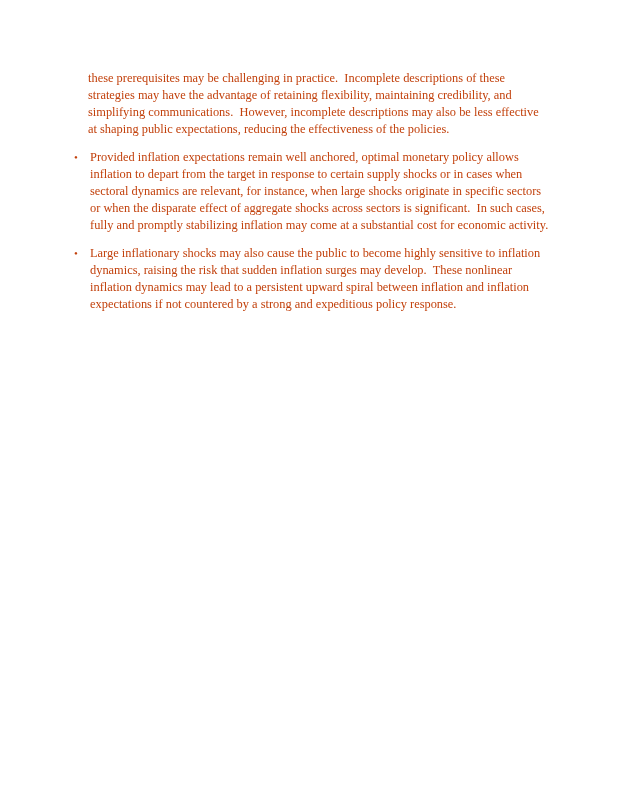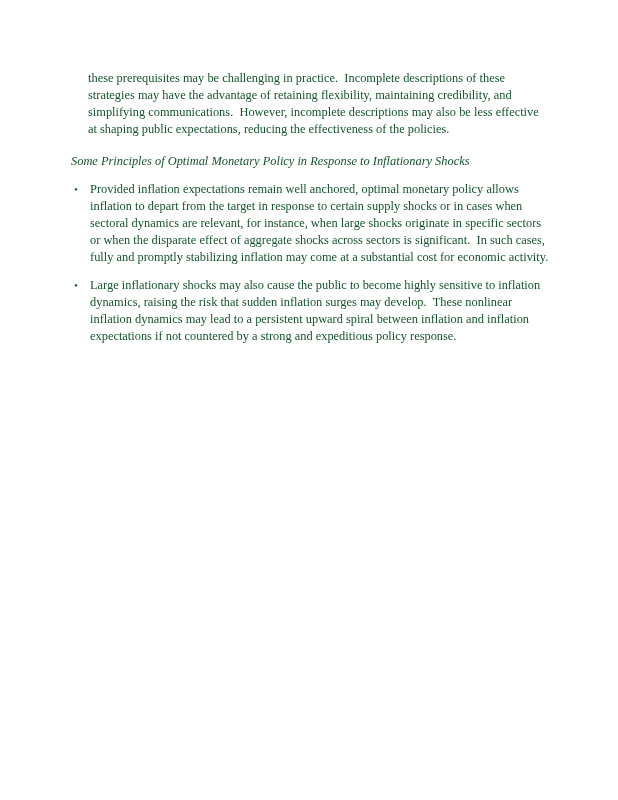--- a/index.html
+++ b/index.html
@@ -7,21 +7,21 @@
     padding: 0;
     background: #ffffff;
   }
   .page {
     position: relative;
     width: 618px;
     height: 604px;
     background: #ffffff;
     overflow: hidden;
     font-family: "Liberation Serif", "DejaVu Serif", serif;
-    color: #14532d;
+    color: #c2410c;
     font-size: 12.4px;
     line-height: 17px;
   }
   .content {
     position: absolute;
     top: 70px;
     left: 71px;
     width: 478px;
   }
   .lead-paragraph {
@@ -67,21 +67,20 @@
   }
 </style>
 </head>
 <body>
 
 <div class="page">
   <div class="content">
 
     <p class="lead-paragraph">these prerequisites may be challenging in practice.  Incomplete descriptions of these strategies may have the advantage of retaining flexibility, maintaining credibility, and simplifying communications.  However, incomplete descriptions may also be less effective at shaping public expectations, reducing the effectiveness of the policies.</p>
 
-    <h2 class="section-heading">Some Principles of Optimal Monetary Policy in Response to Inflationary Shocks</h2>
 
     <ul class="bullet-list">
       <li class="bullet-item">
         <span class="marker">•</span>
         <span class="bullet-text">Provided inflation expectations remain well anchored, optimal monetary policy allows inflation to depart from the target in response to certain supply shocks or in cases when sectoral dynamics are relevant, for instance, when large shocks originate in specific sectors or when the disparate effect of aggregate shocks across sectors is significant.  In such cases, fully and promptly stabilizing inflation may come at a substantial cost for economic activity.</span>
       </li>
       <li class="bullet-item">
         <span class="marker">•</span>
         <span class="bullet-text">Large inflationary shocks may also cause the public to become highly sensitive to inflation dynamics, raising the risk that sudden inflation surges may develop.  These nonlinear inflation dynamics may lead to a persistent upward spiral between inflation and inflation expectations if not countered by a strong and expeditious policy response.</span>
       </li>

